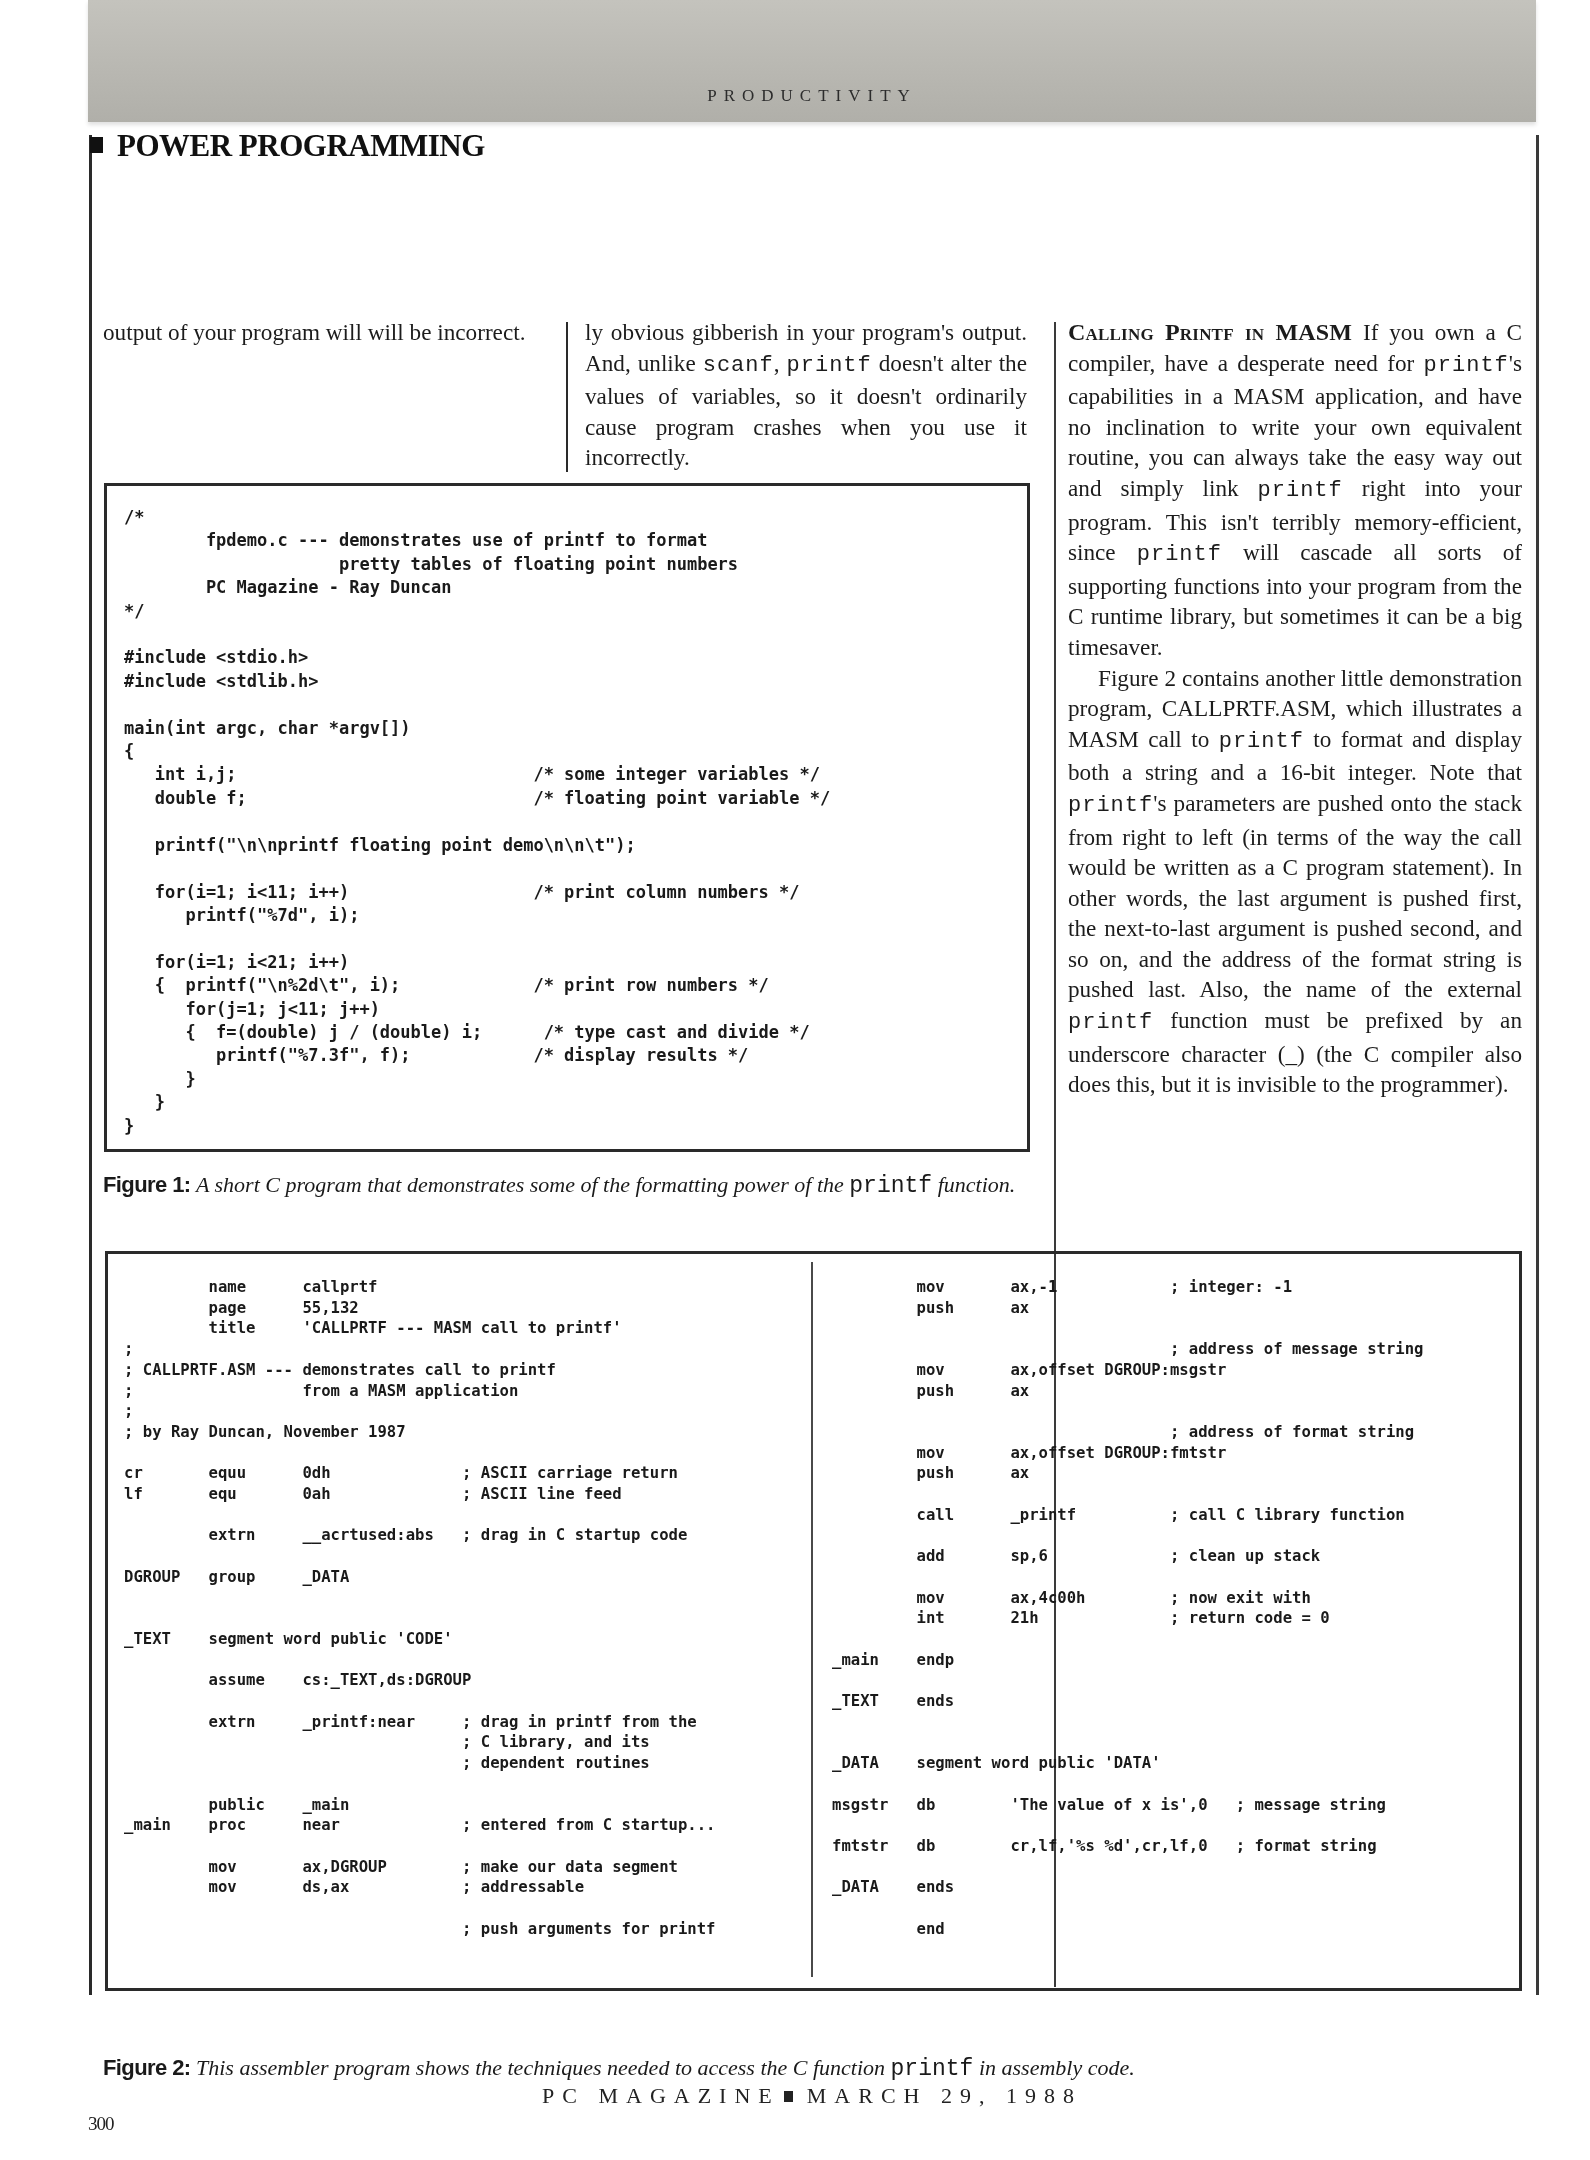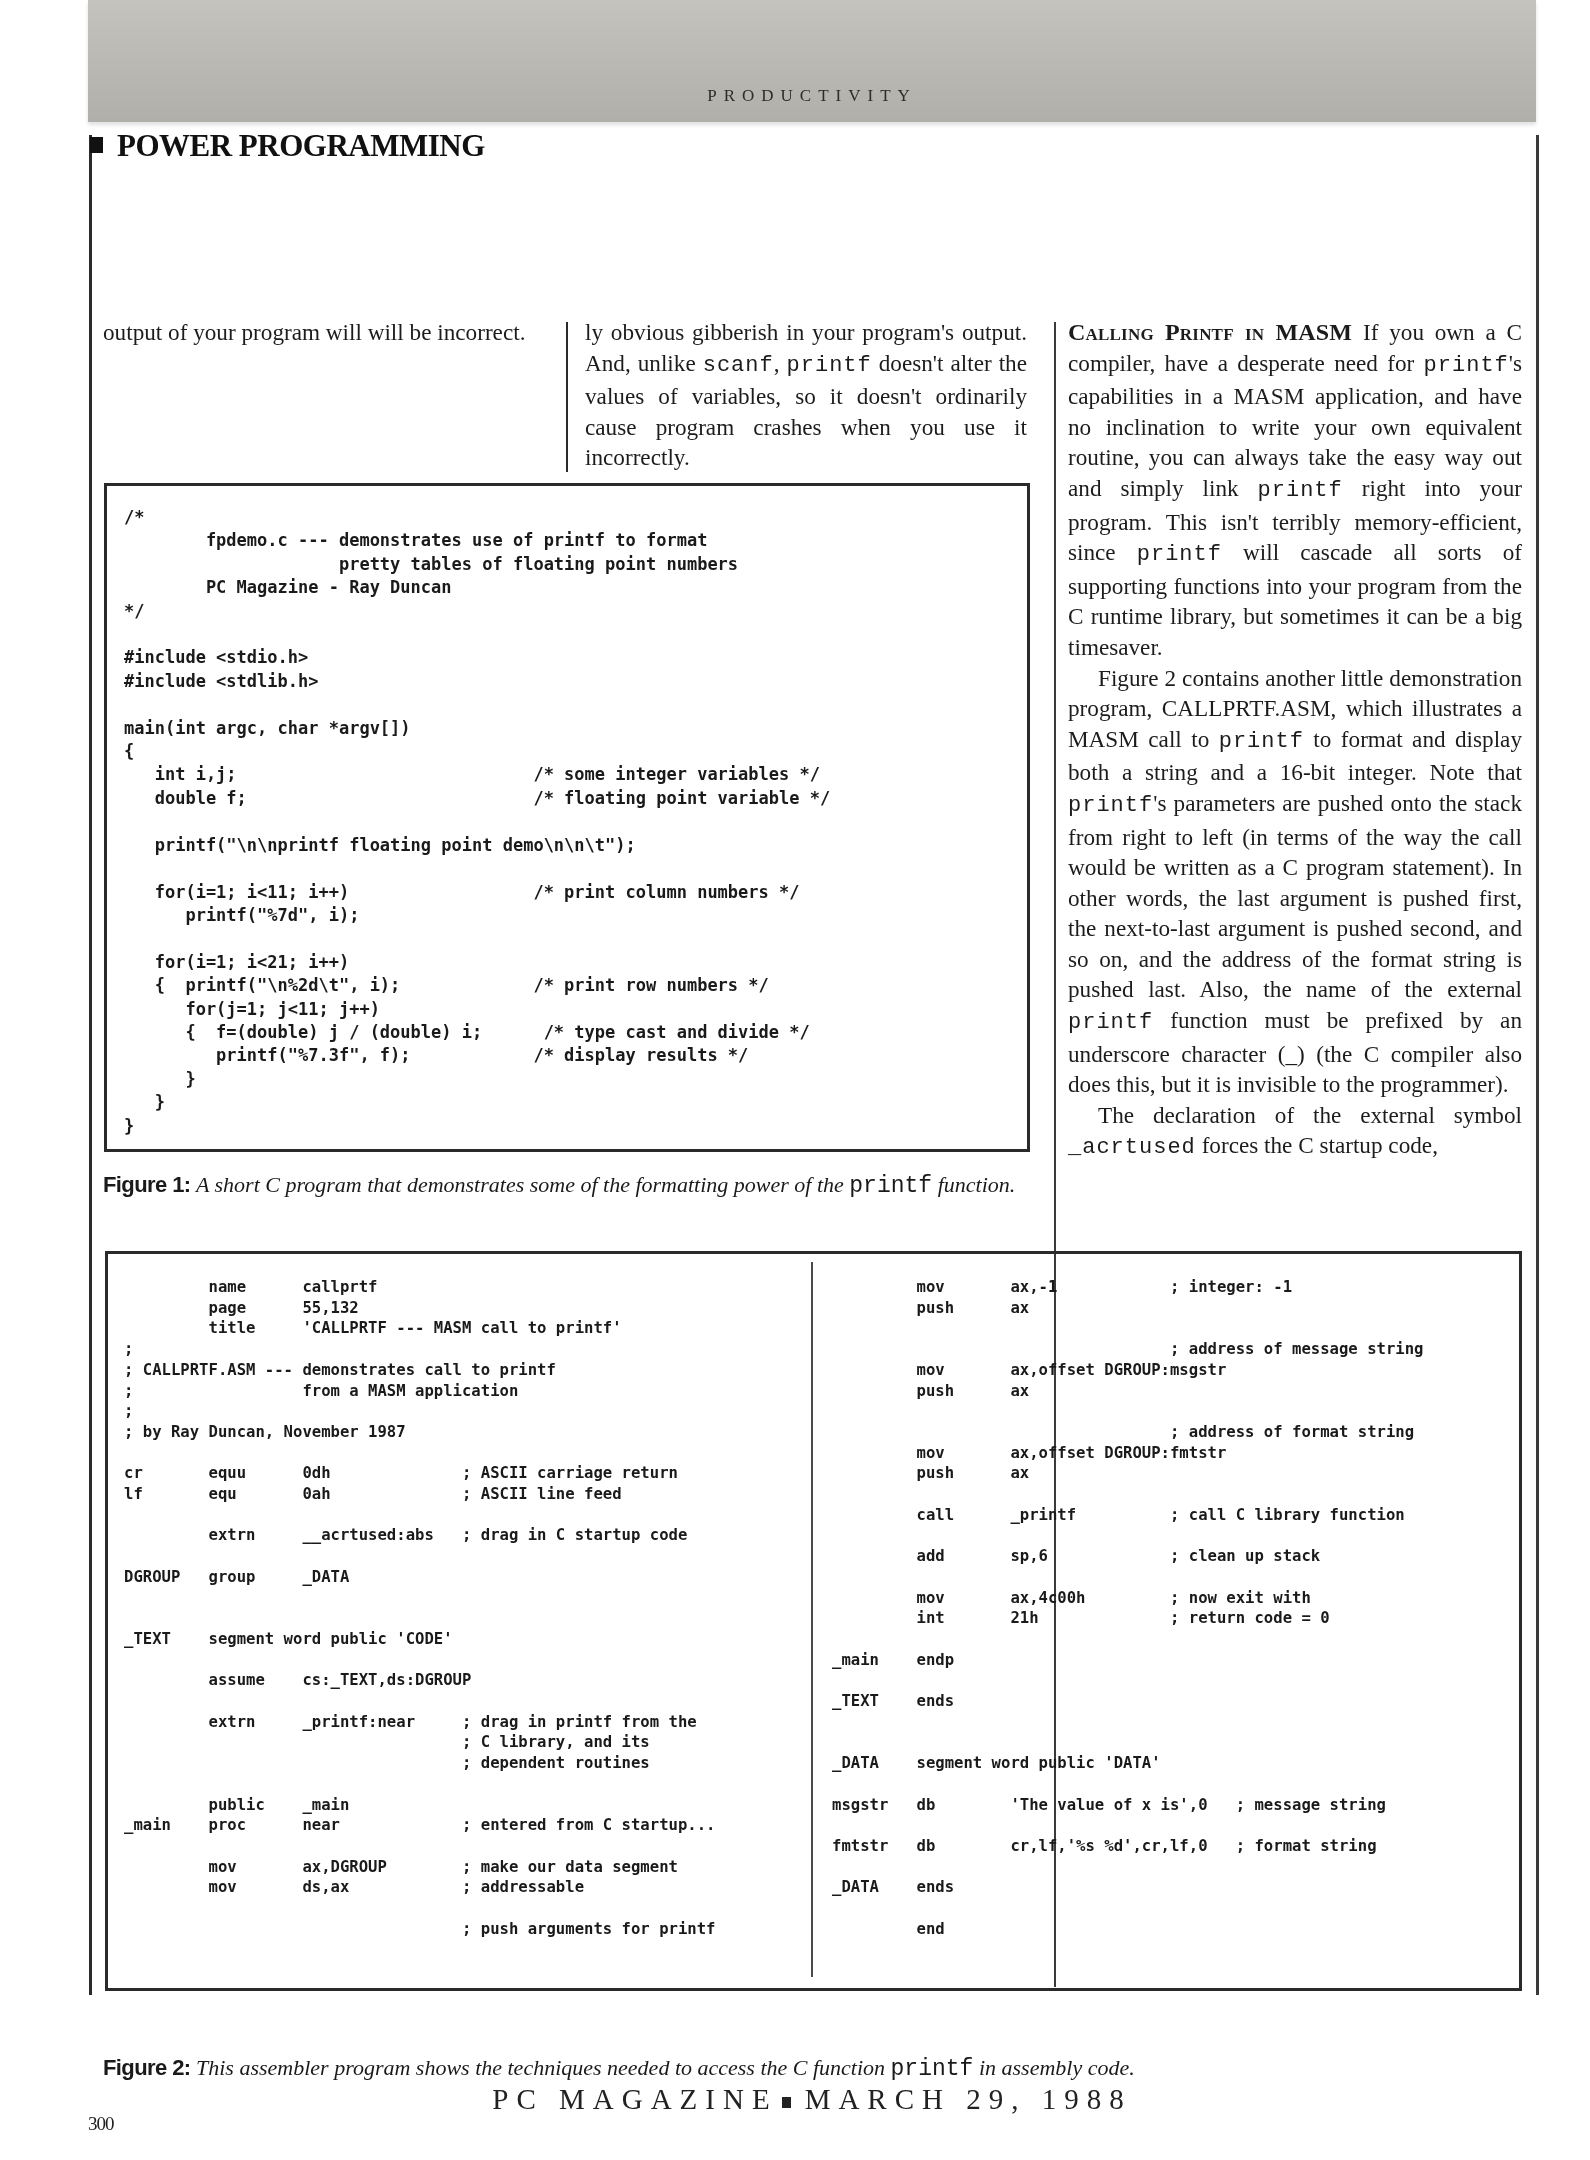--- a/index.html
+++ b/index.html
@@ -26,21 +26,21 @@
   .fig1-code { left: 124px; top: 506px; }
   .caption { font-family: "Liberation Serif", serif; font-style: italic; font-size: 22px; line-height: 30px; color: #1a1a1a; }
   .caption .lead { font-family: "Liberation Sans", sans-serif; font-style: normal; font-weight: bold; letter-spacing: -0.6px; }
   .caption .m { font-family: "Liberation Mono", monospace; font-style: normal; font-size: 23px; }
   .fig1-caption { left: 103px; top: 1170px; width: 930px; }
   .fig2-box { left: 105px; top: 1251px; width: 1417px; height: 740px; border: 3px solid #2a2a2a; box-sizing: border-box; }
   .fig2-divider { left: 811px; top: 1262px; width: 2px; height: 715px; background: #4a4a4a; }
   .fig2-left { left: 124px; top: 1277px; font-size: 15.6px; line-height: 20.7px; }
   .fig2-right { left: 832px; top: 1277px; font-size: 15.6px; line-height: 20.7px; }
   .fig2-caption { left: 103px; top: 2005px; width: 1300px; white-space: nowrap; margin-top: 48px; }
-  .footer-line { left: 88px; top: 2083px; width: 1448px; text-align: center; font-size: 29px; letter-spacing: 8px; color: #222; }
+  .footer-line { left: 88px; top: 2083px; width: 1448px; text-align: center; font-size: 22px; letter-spacing: 8px; color: #222; }
   .footer-line .sq { display: inline-block; width: 9px; height: 11px; background: #222; margin: 0 14px 0 4px; vertical-align: 1px; }
   .page-number { left: 88px; top: 2113px; width: 1448px; text-align: left; font-size: 19px; letter-spacing: -1px; color: #222; }
 </style>
 </head>
 <body>
 
 <div class="abs grey-band"></div>
 <div class="abs section-label">PRODUCTIVITY</div>
 
 <div class="abs page-border-left"></div>
@@ -54,21 +54,20 @@
 <div class="abs col-divider1"></div>
 
 <div class="abs body-text col2">
   <p><span>ly obvious gibberish in your program's output. And, unlike </span><span class="mono">scanf</span><span>, </span><span class="mono">printf</span><span> doesn't alter the values of variables, so it doesn't ordinarily cause program crashes when you use it incorrectly.</span></p>
 </div>
 <div class="abs col-divider2"></div>
 
 <div class="abs body-text col3">
   <p><span class="subhead">Calling Printf in MASM</span><span>  If you own a C compiler, have a desperate need for </span><span class="mono">printf</span><span>'s capabilities in a MASM application, and have no inclination to write your own equivalent routine, you can always take the easy way out and simply link </span><span class="mono">printf</span><span> right into your program. This isn't terribly memory-efficient, since </span><span class="mono">printf</span><span> will cascade all sorts of supporting functions into your program from the C runtime library, but sometimes it can be a big timesaver.</span></p>
   <p class="indent"><span>Figure 2 contains another little demonstration program, CALLPRTF.ASM, which illustrates a MASM call to </span><span class="mono">printf</span><span> to format and display both a string and a 16-bit integer. Note that </span><span class="mono">printf</span><span>'s parameters are pushed onto the stack from right to left (in terms of the way the call would be written as a C program statement). In other words, the last argument is pushed first, the next-to-last argument is pushed second, and so on, and the address of the format string is pushed last. Also, the name of the external </span><span class="mono">printf</span><span> function must be prefixed by an underscore character (_) (the C compiler also does this, but it is invisible to the programmer).</span></p>
-  <p class="indent"><span>The declaration of the external symbol </span><span class="mono">_acrtused</span><span> forces the C startup code,</span></p>
 </div>
 
 <div class="abs fig1-box"></div>
 <pre class="abs code fig1-code">/*
         fpdemo.c --- demonstrates use of printf to format
                      pretty tables of floating point numbers
         PC Magazine - Ray Duncan
 */
 
 #include &lt;stdio.h&gt;

